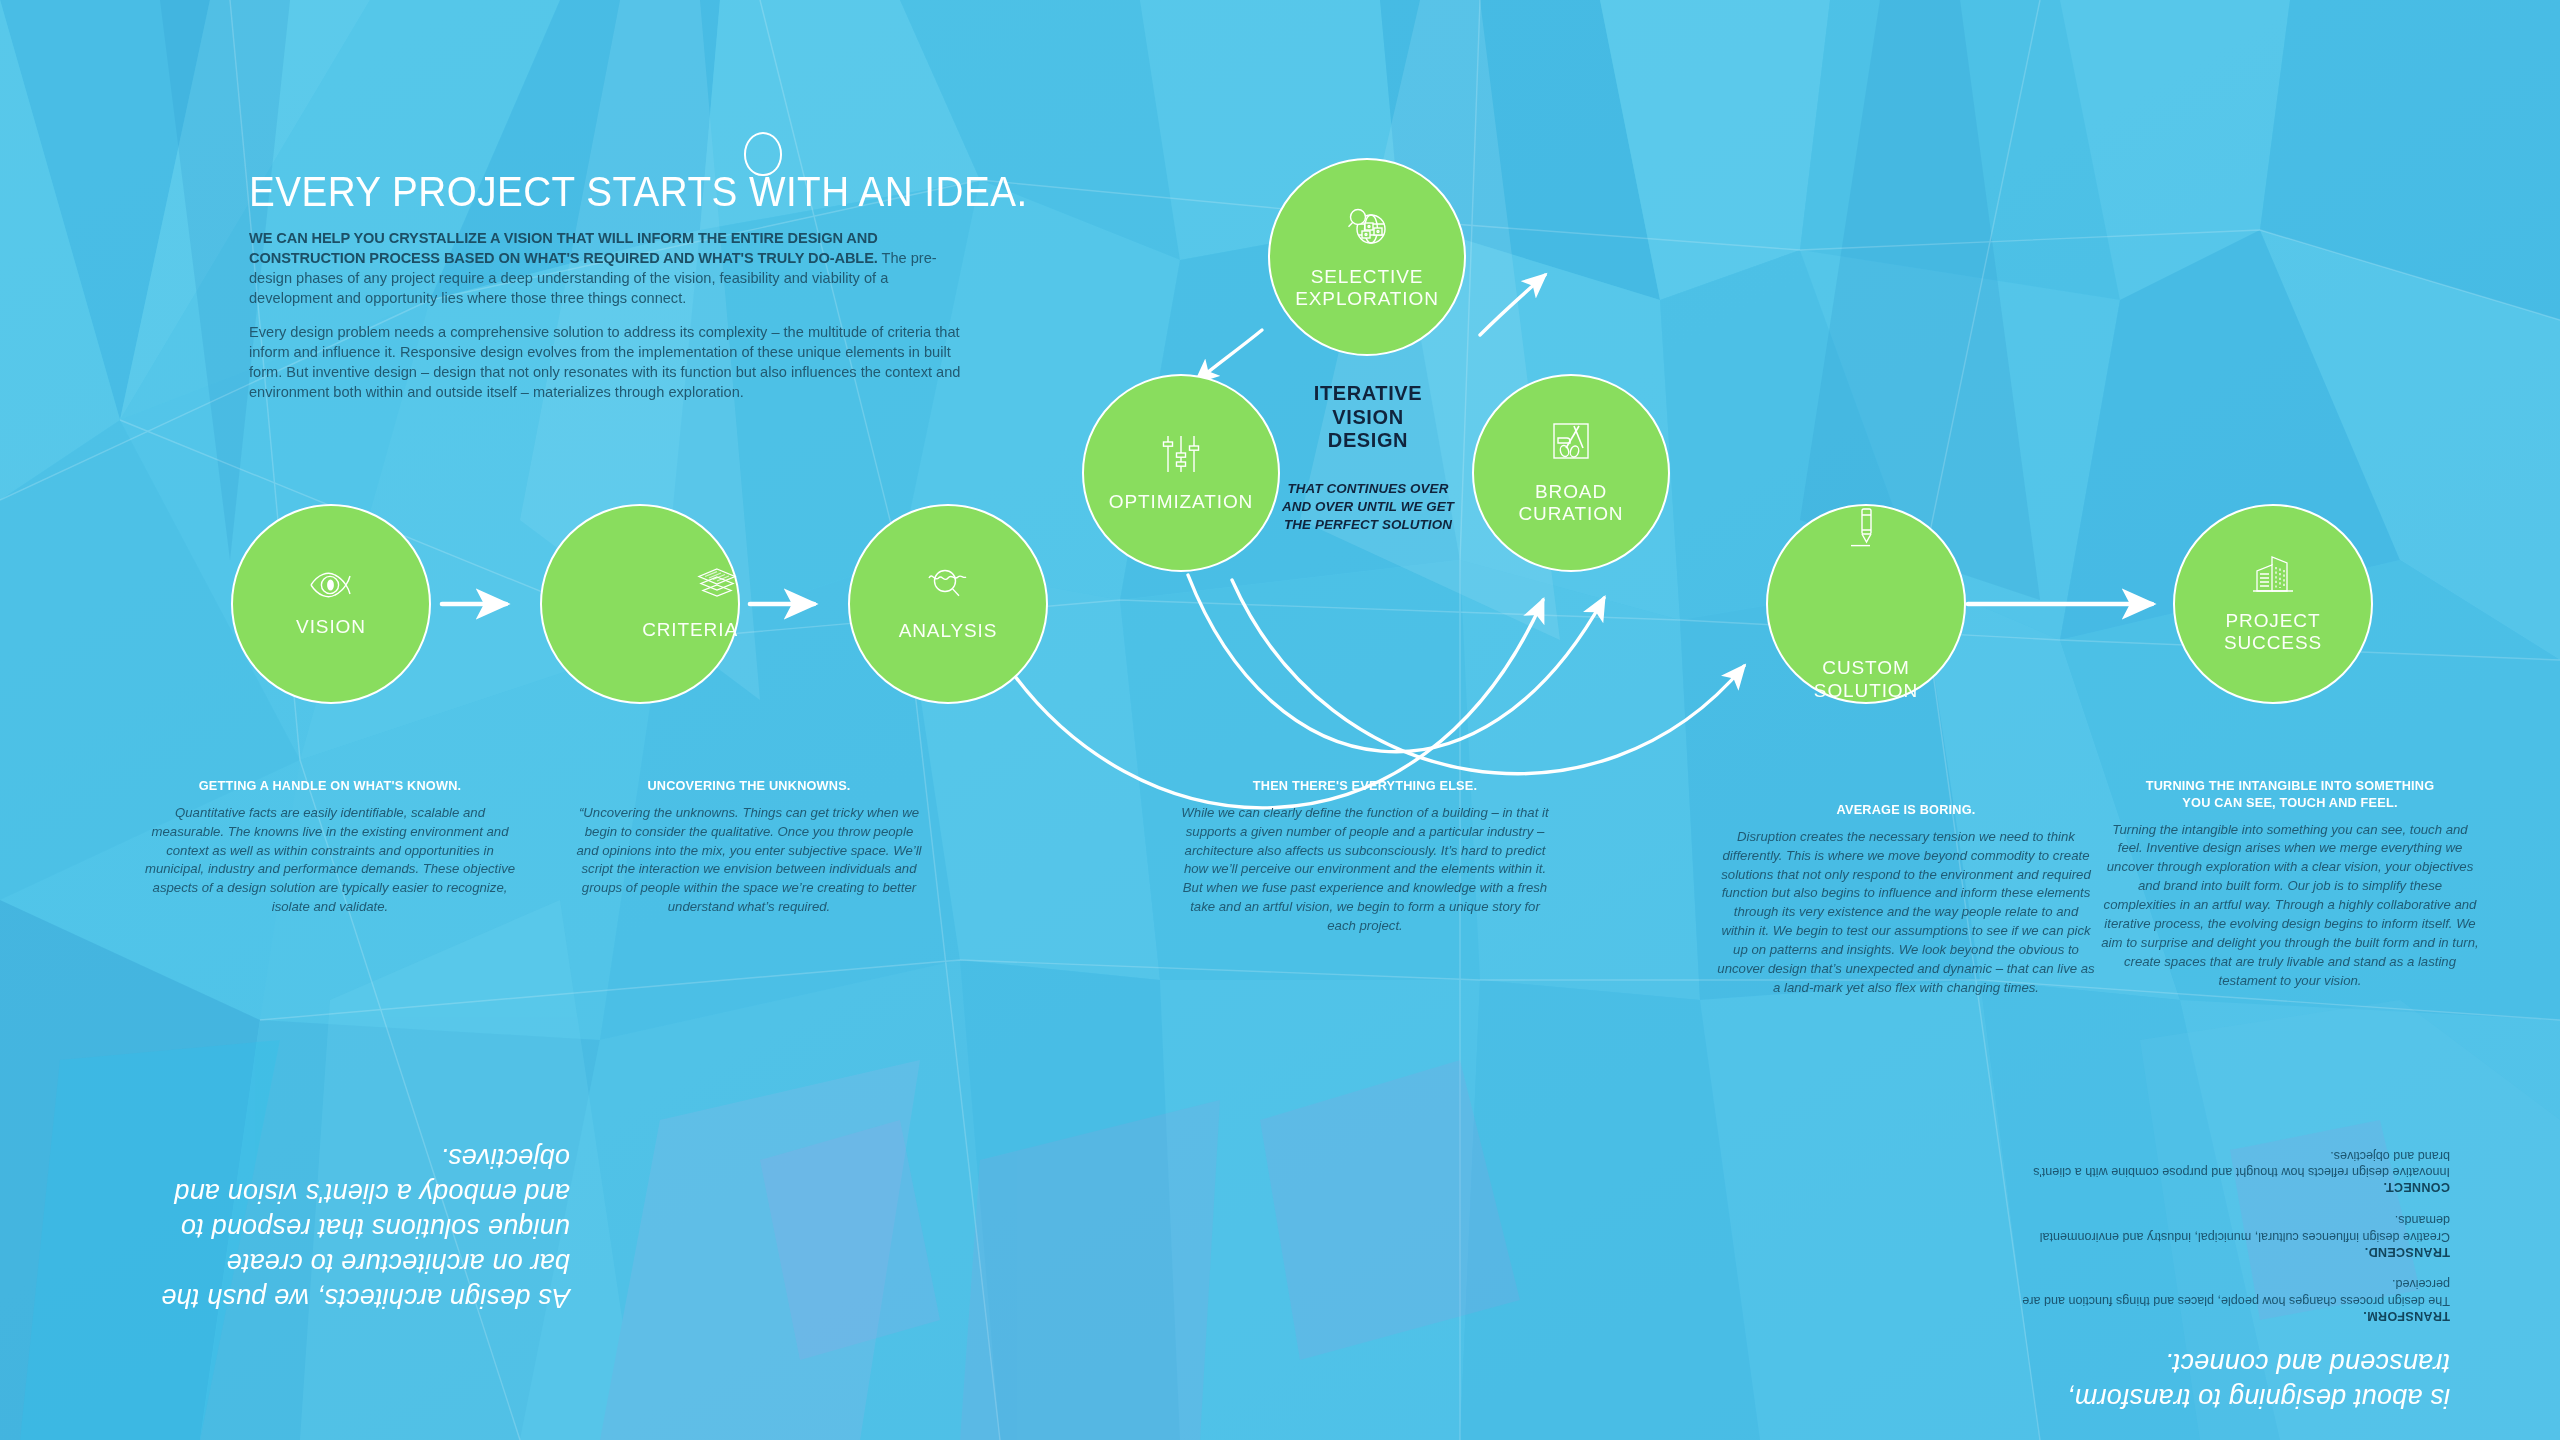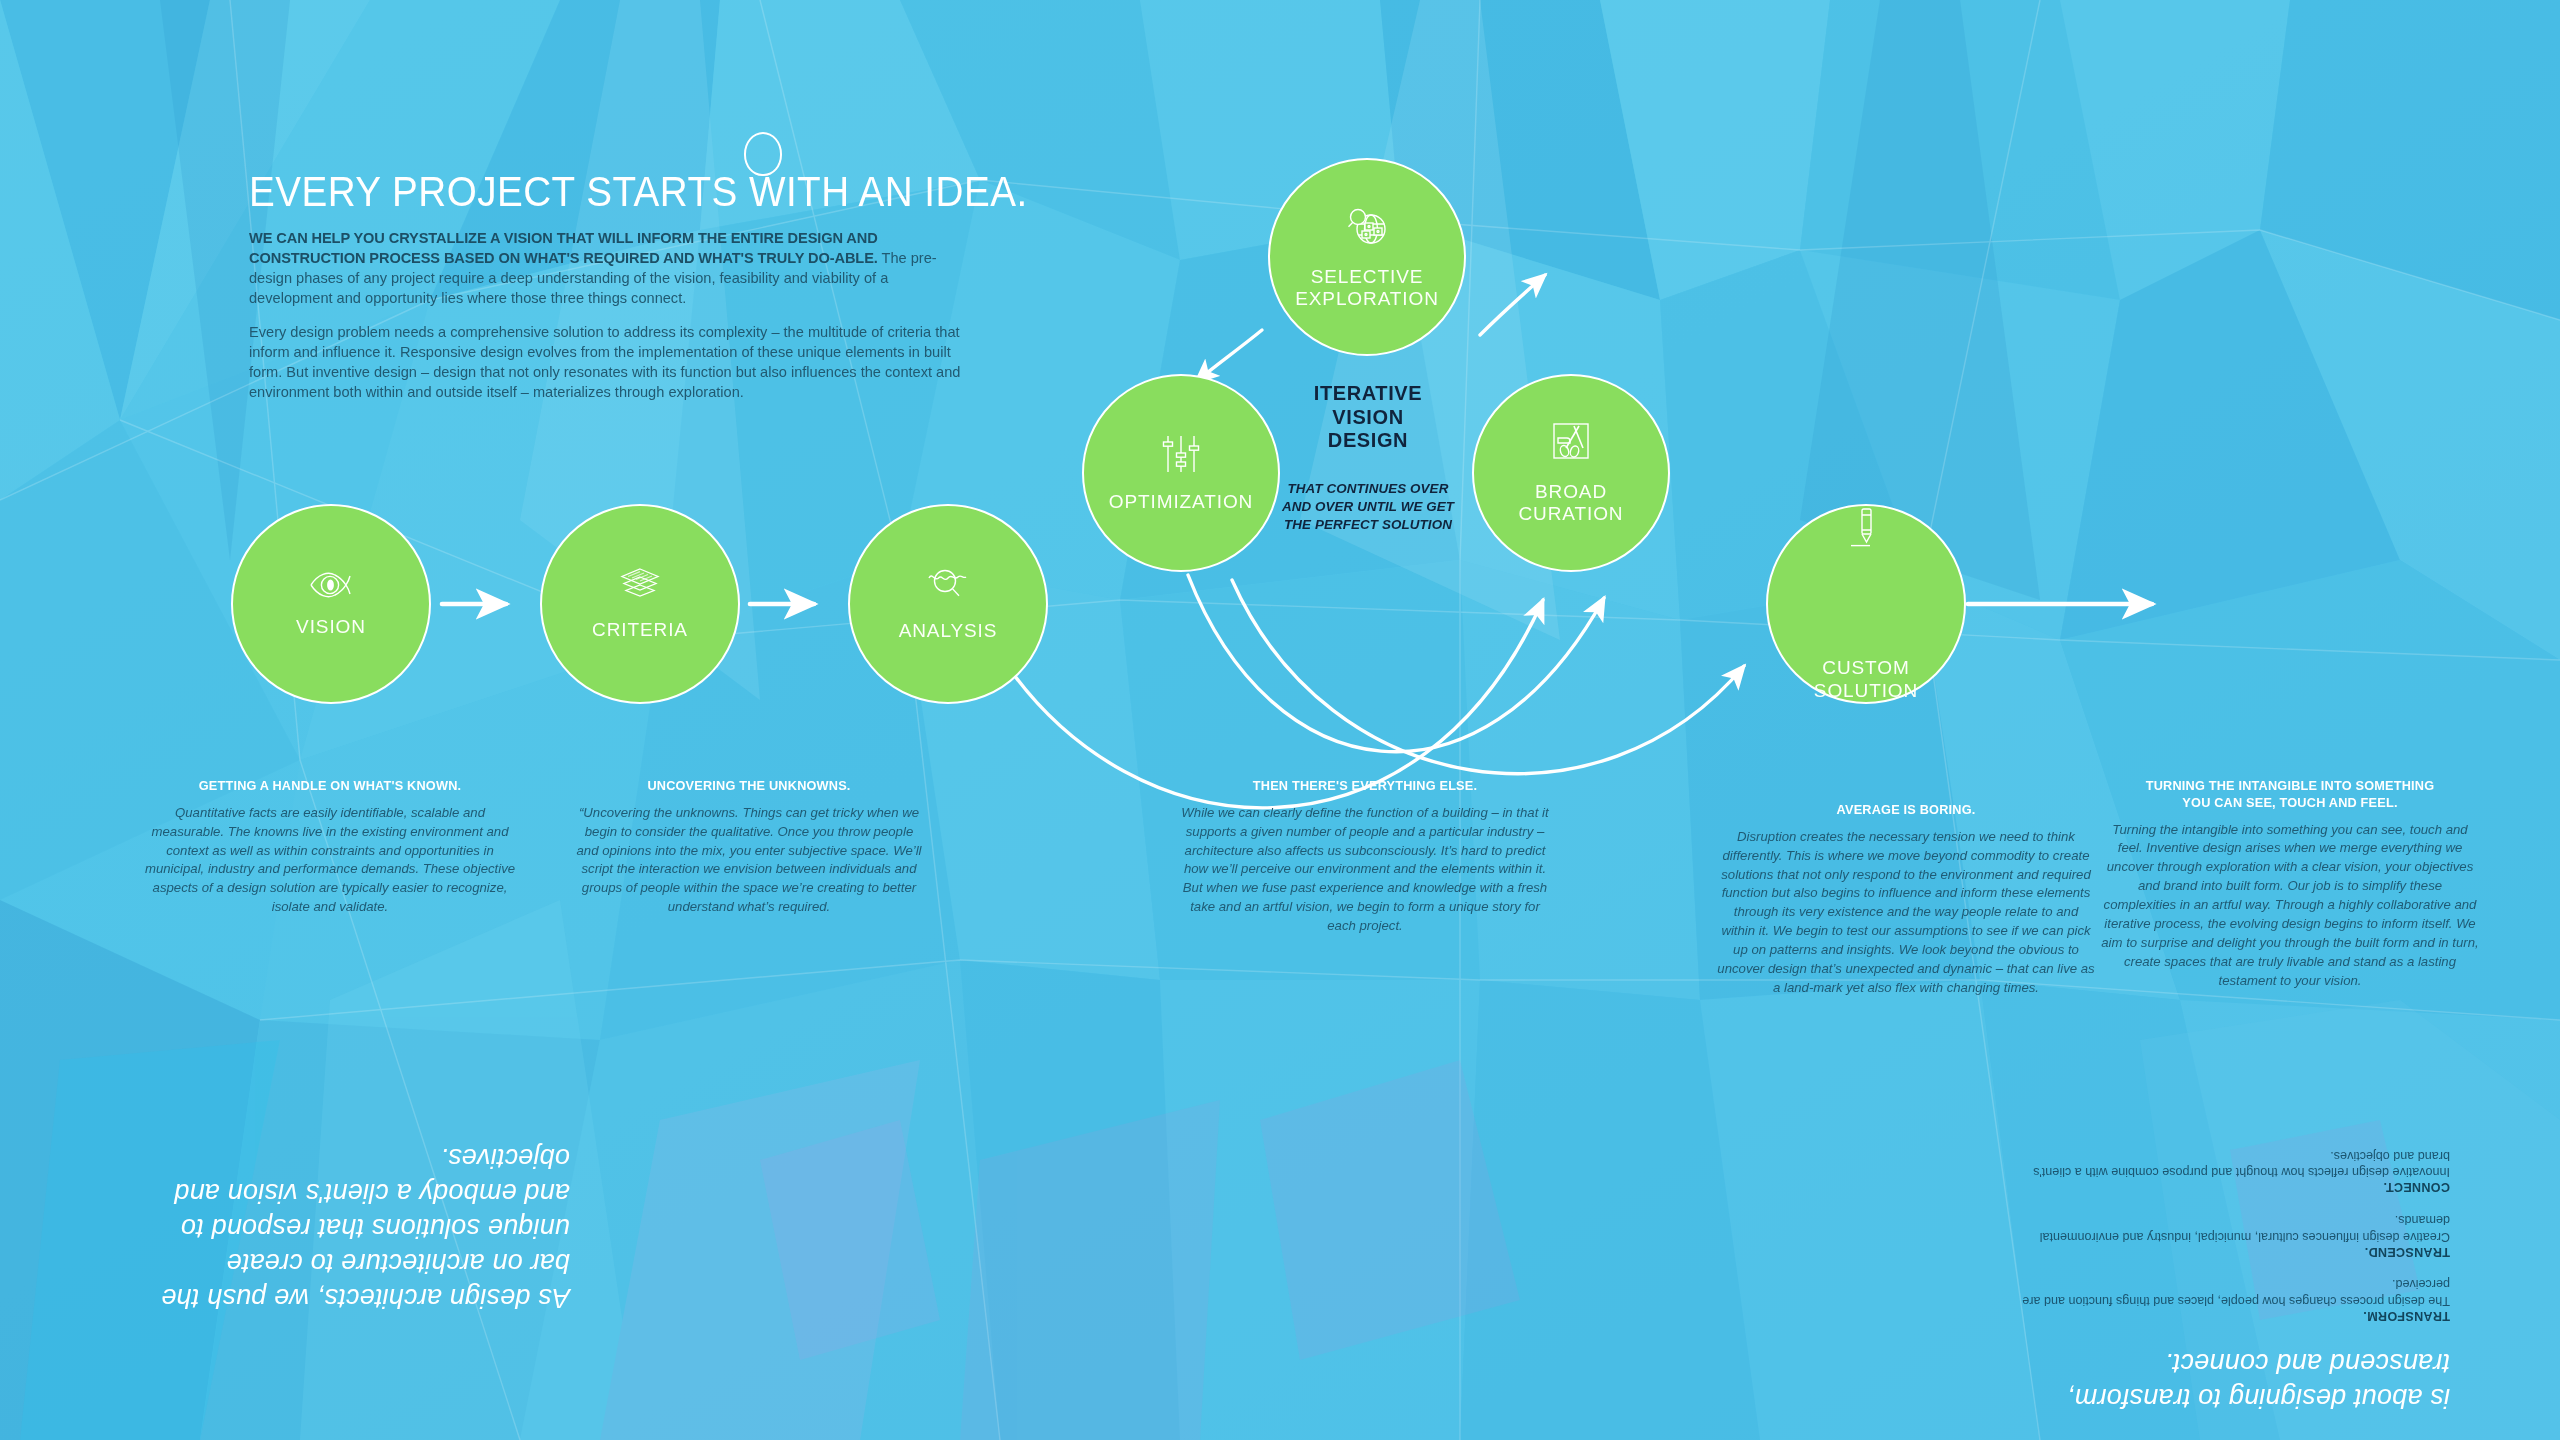--- a/index.html
+++ b/index.html
@@ -276,21 +276,21 @@
         <path d="M2,15 C9,26 19,29 26,25 C36,20 40,10 41,6"></path>
         <circle cx="21" cy="15" r="8.6"></circle>
         <ellipse cx="21.5" cy="15" rx="3.4" ry="5.6" fill="#ffffff" stroke="none"></ellipse>
       </svg>
     </span>
     <span class="label">
       <span>VISION</span>
     </span>
   </div>
 
-  <div class="node small" style="left:540px; top:504px;">
+  <div class="node small" style="left:540px; top:504px;align-items:flex-end;">
     <span class="nico">
       <svg width="42" height="36" viewBox="0 0 42 36" fill="none" stroke="#ffffff" stroke-width="1.3">
         <path d="M21,2 L39,9.5 L21,17 L3,9.5 Z"></path>
         <path d="M21,10 L37,16.5 L21,23 L5,16.5 Z"></path>
         <path d="M21,18 L35,23.5 L21,29 L7,23.5 Z"></path>
         <g opacity="0.7">
           <path d="M9,9.5 L21,4.6 M13,11 L25,6 M17,12.5 L29,7.5 M21,14 L33,9"></path>
         </g>
       </svg>
     </span>
@@ -319,20 +319,34 @@
         <path d="M14,28 L18.5,36 L23,28"></path>
         <path d="M14,9 H23 M14,24 H23"></path>
         <path d="M3,39.6 H22"></path>
       </svg>
     </span>
     <span class="label">
       <span>CUSTOM</span><br><span>SOLUTION</span>
     </span>
   </div>
 
+  <div class="node small" style="left:2173px; top:504px;">
+    <span class="nico">
+      <svg width="44" height="40" viewBox="0 0 44 40" fill="none" stroke="#ffffff" stroke-width="1.3">
+        <path d="M6,37 V17 L21,11 V37 Z"></path>
+        <path d="M21,11 L21,3 L36,9 V37 H21"></path>
+        <path d="M9,20 H18 M9,24 H18 M9,28 H18 M9,32 H18"></path>
+        <path d="M25,13 V34 M29,14.5 V34 M33,16 V34" stroke-dasharray="2.2 2.4"></path>
+        <path d="M2,37 H42"></path>
+      </svg>
+    </span>
+    <span class="label">
+      <span>PROJECT</span><br><span>SUCCESS</span>
+    </span>
+  </div>
 
   <div class="cap" style="left:140px; top:778px; width:380px;">
     <h4><span>GETTING A HANDLE ON WHAT'S KNOWN.</span></h4>
     <p>Quantitative facts are easily identifiable, scalable and measurable. The knowns live in the existing environment and context as well as within constraints and opportunities in municipal, industry and performance demands. These objective aspects of a design solution are typically easier to recognize, isolate and validate.</p>
   </div>
 
   <div class="cap" style="left:574px; top:778px; width:350px;">
     <h4><span>UNCOVERING THE UNKNOWNS.</span></h4>
     <p>“Uncovering the unknowns. Things can get tricky when we begin to consider the qualitative. Once you throw people and opinions into the mix, you enter subjective space. We’ll script the interaction we envision between individuals and groups of people within the space we’re creating to better understand what’s required.</p>
   </div>

